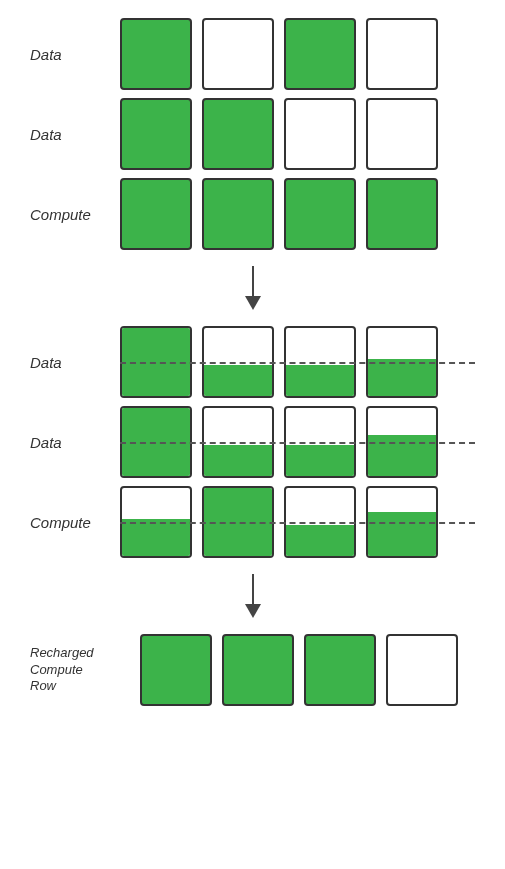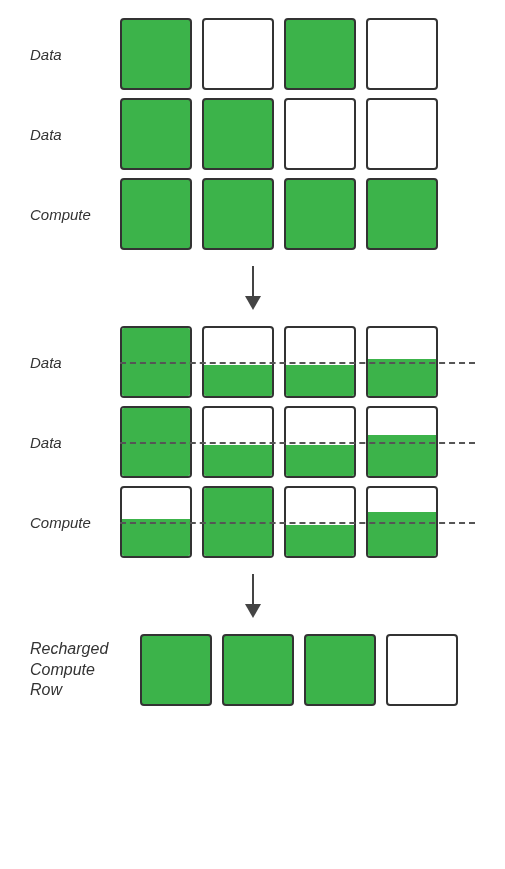--- a/index.html
+++ b/index.html
@@ -228,21 +228,21 @@
 
   </div>
 
   <div class="arrow-container">
     <div class="arrow-shaft"></div>
     <div class="arrow-head"></div>
   </div>
 
   <div class="section">
     <div class="row">
-      <span class="row-label multiline" style="white-space: pre-line; font-size:16px;">Recharged
+      <span class="row-label multiline" style="white-space: pre-line; font-size:13px;">Recharged
 Compute
 Row</span>
       <div class="cells">
         <div class="cell filled"></div>
         <div class="cell filled"></div>
         <div class="cell filled"></div>
         <div class="cell"></div>
       </div>
     </div>
   </div>

